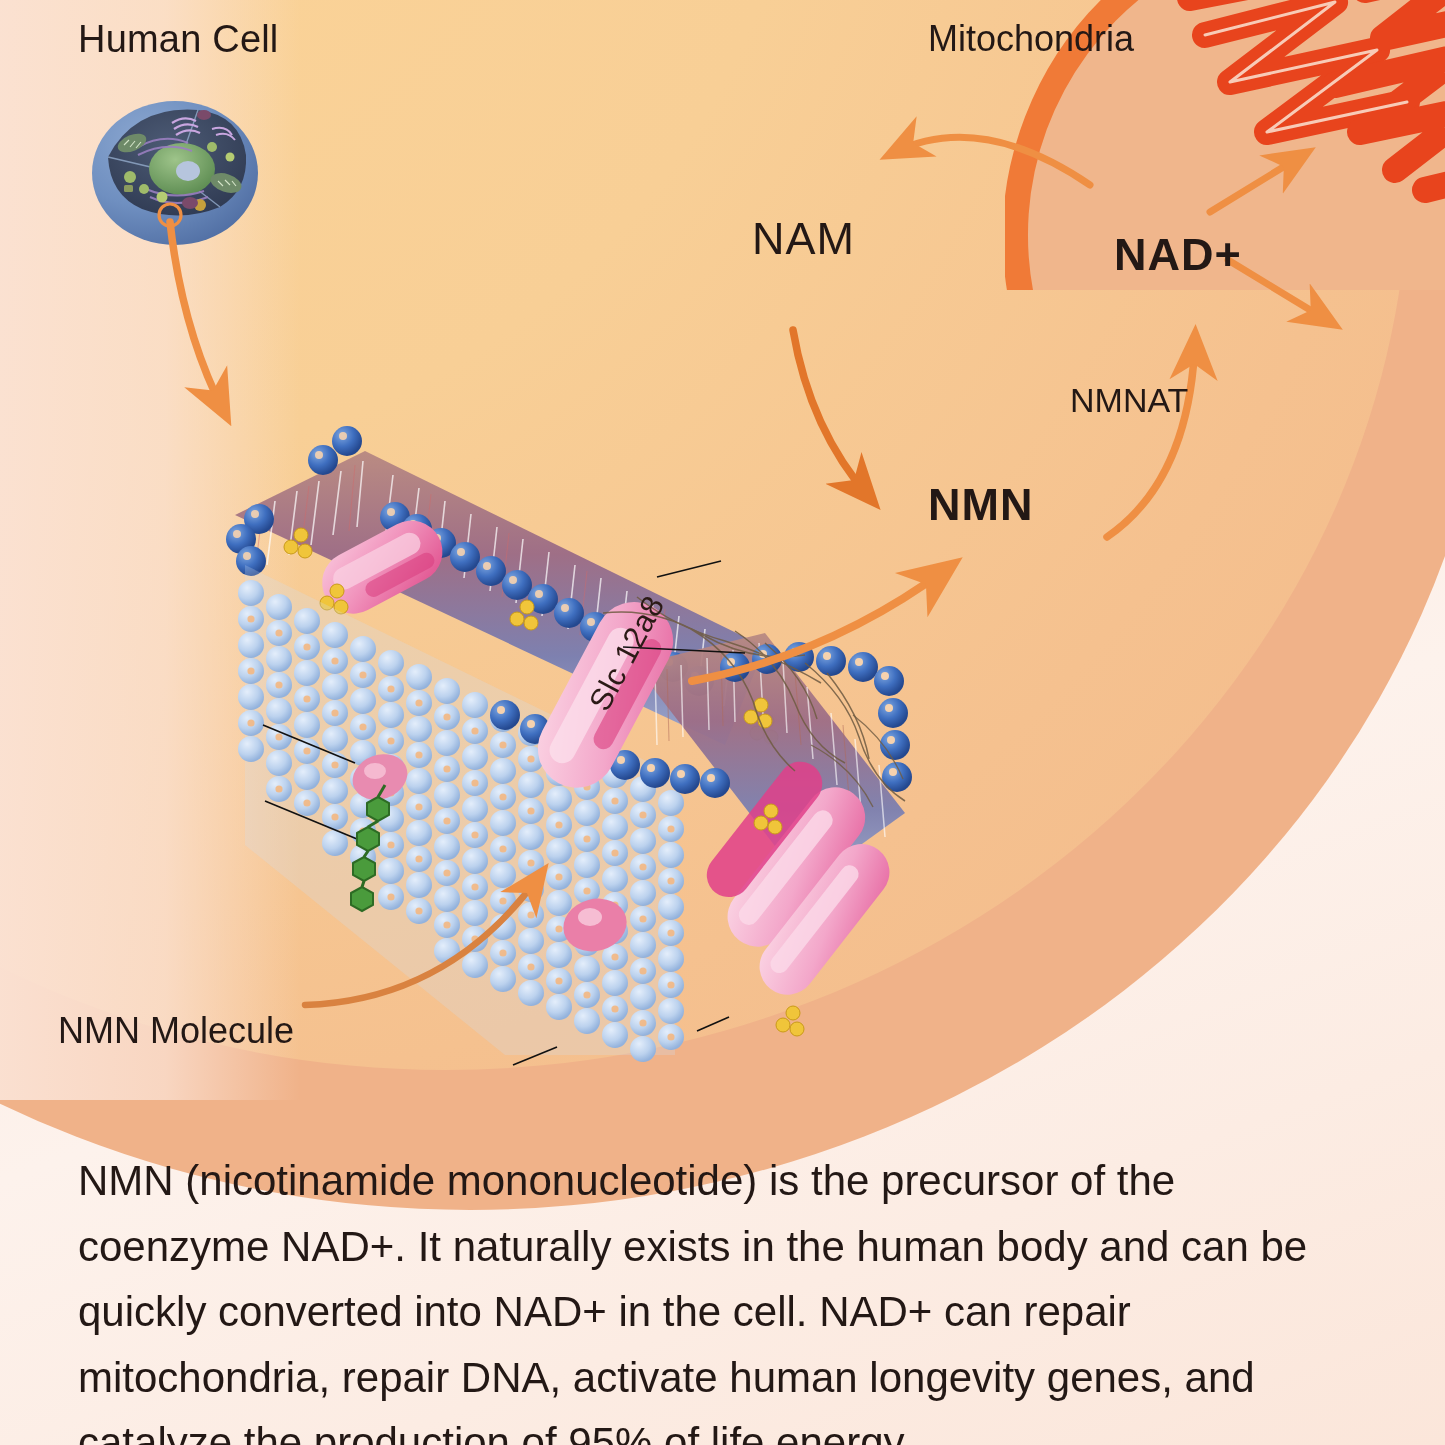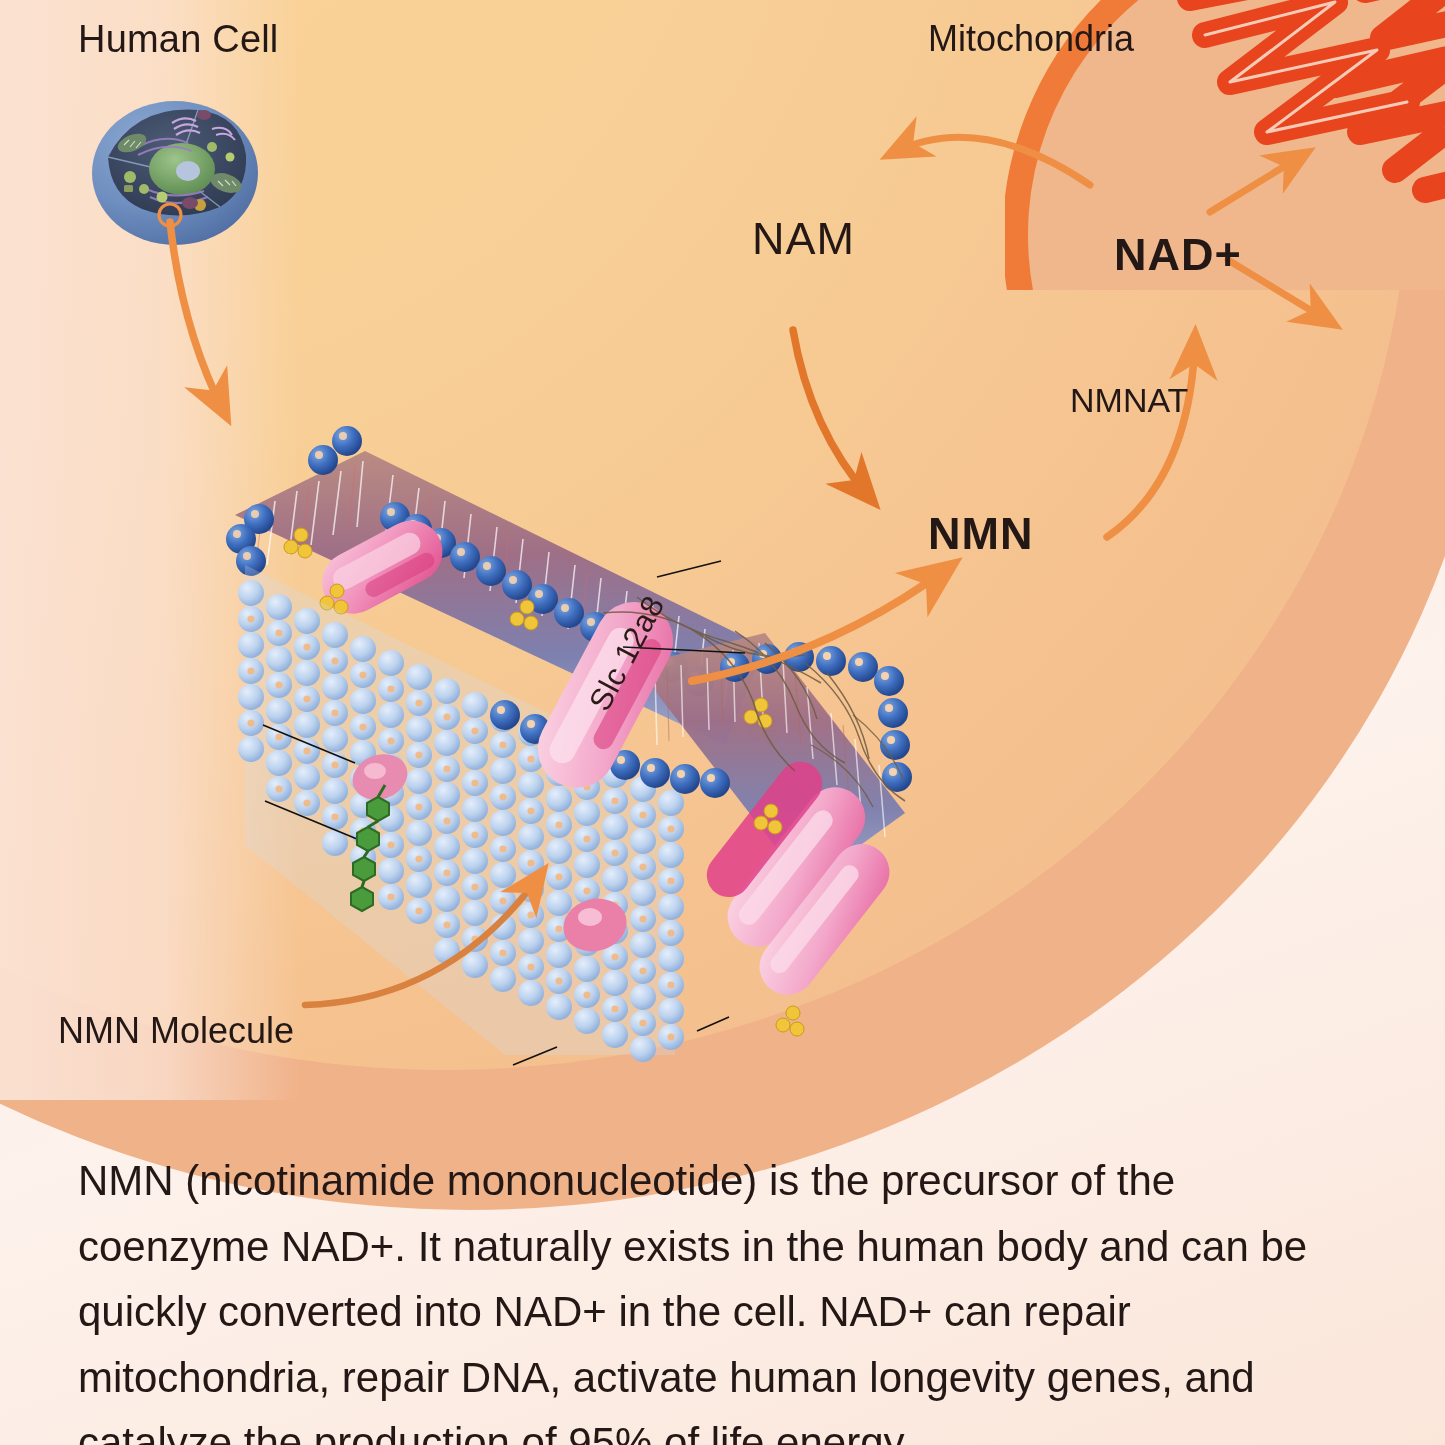--- a/index.html
+++ b/index.html
@@ -110,21 +110,21 @@
     letter-spacing: 1px;
   }
   .lbl-nadplus {
     left: 1098px; top: 229px;
     font-size: 45px;
     font-weight: 700;
     letter-spacing: 1px;
     margin-left: 16px;
   }
   .lbl-nmn {
-    left: 928px; top: 508px;
+    left: 928px; top: 479px;
     font-size: 45px;
     font-weight: 700;
     letter-spacing: 1px;
   }
   .lbl-nmnat {
     left: 1070px; top: 381px;
     font-size: 34px;
   }
   .lbl-molecule {
     left: 58px; top: 1010px;

